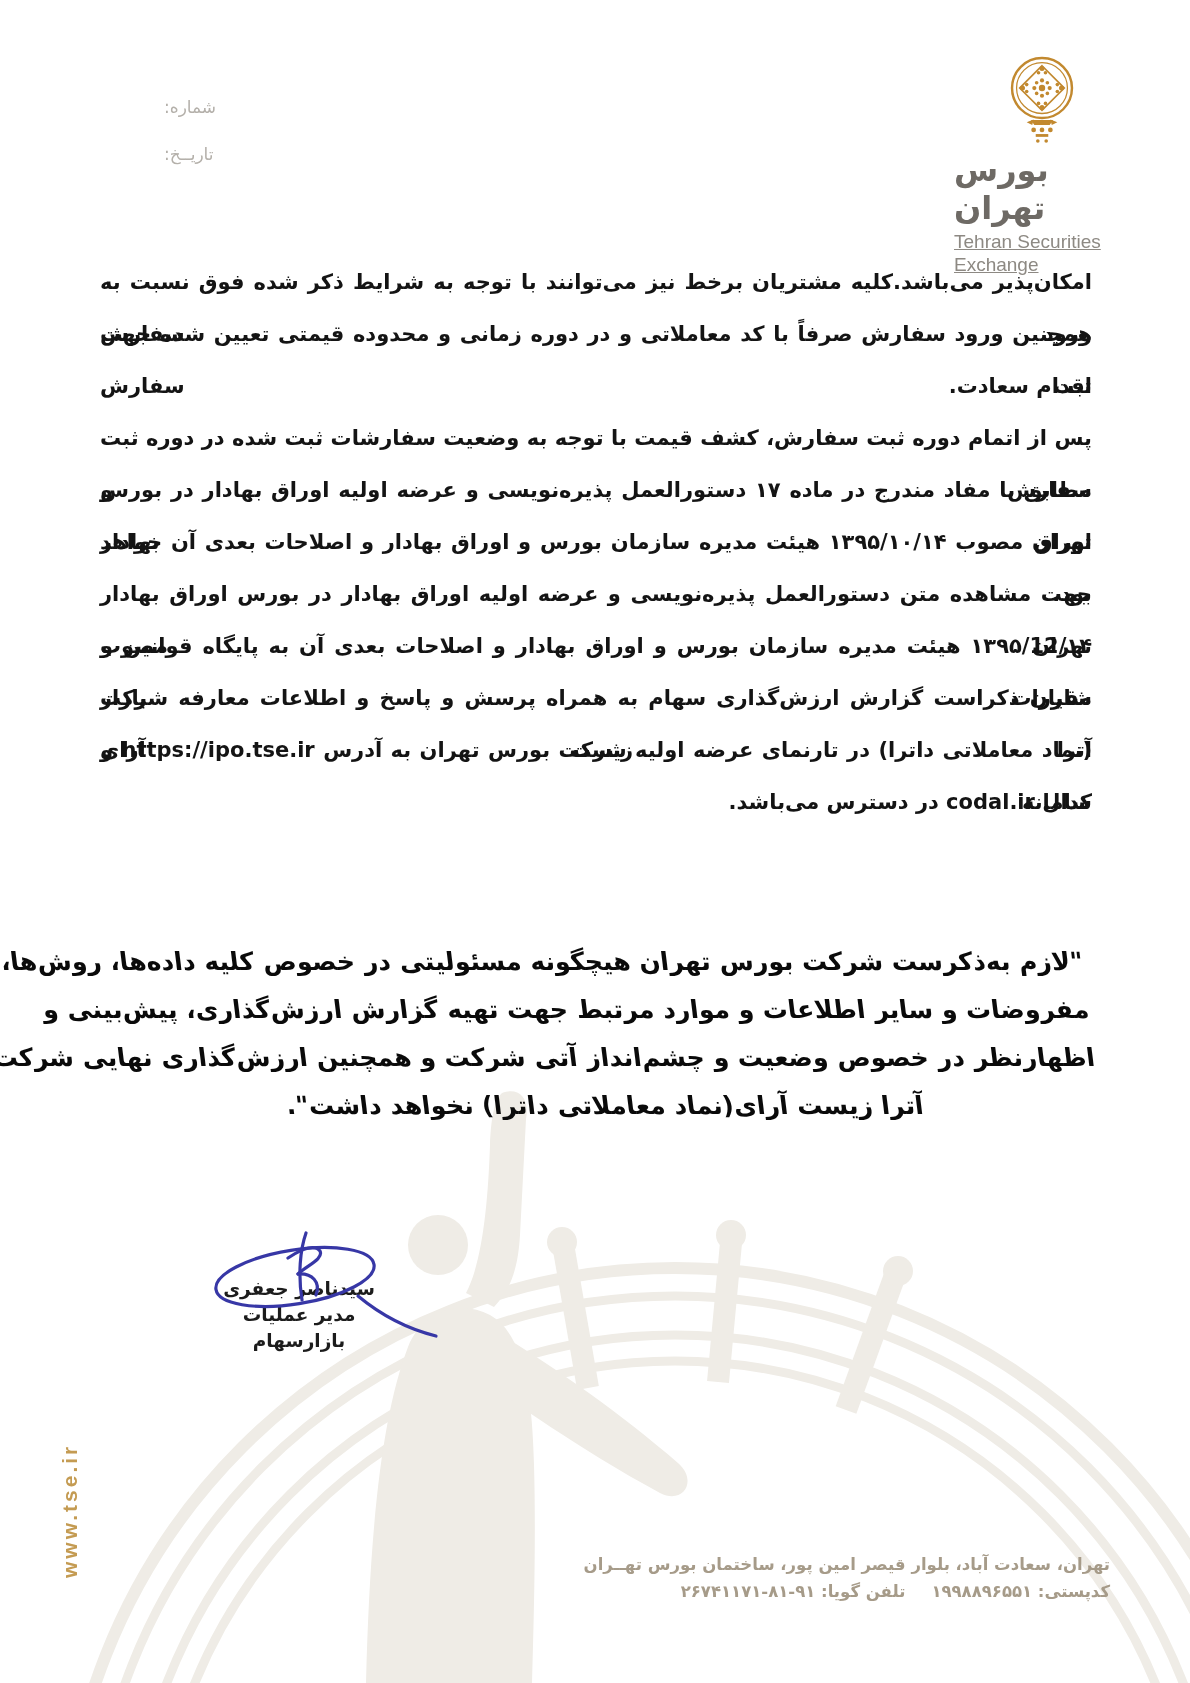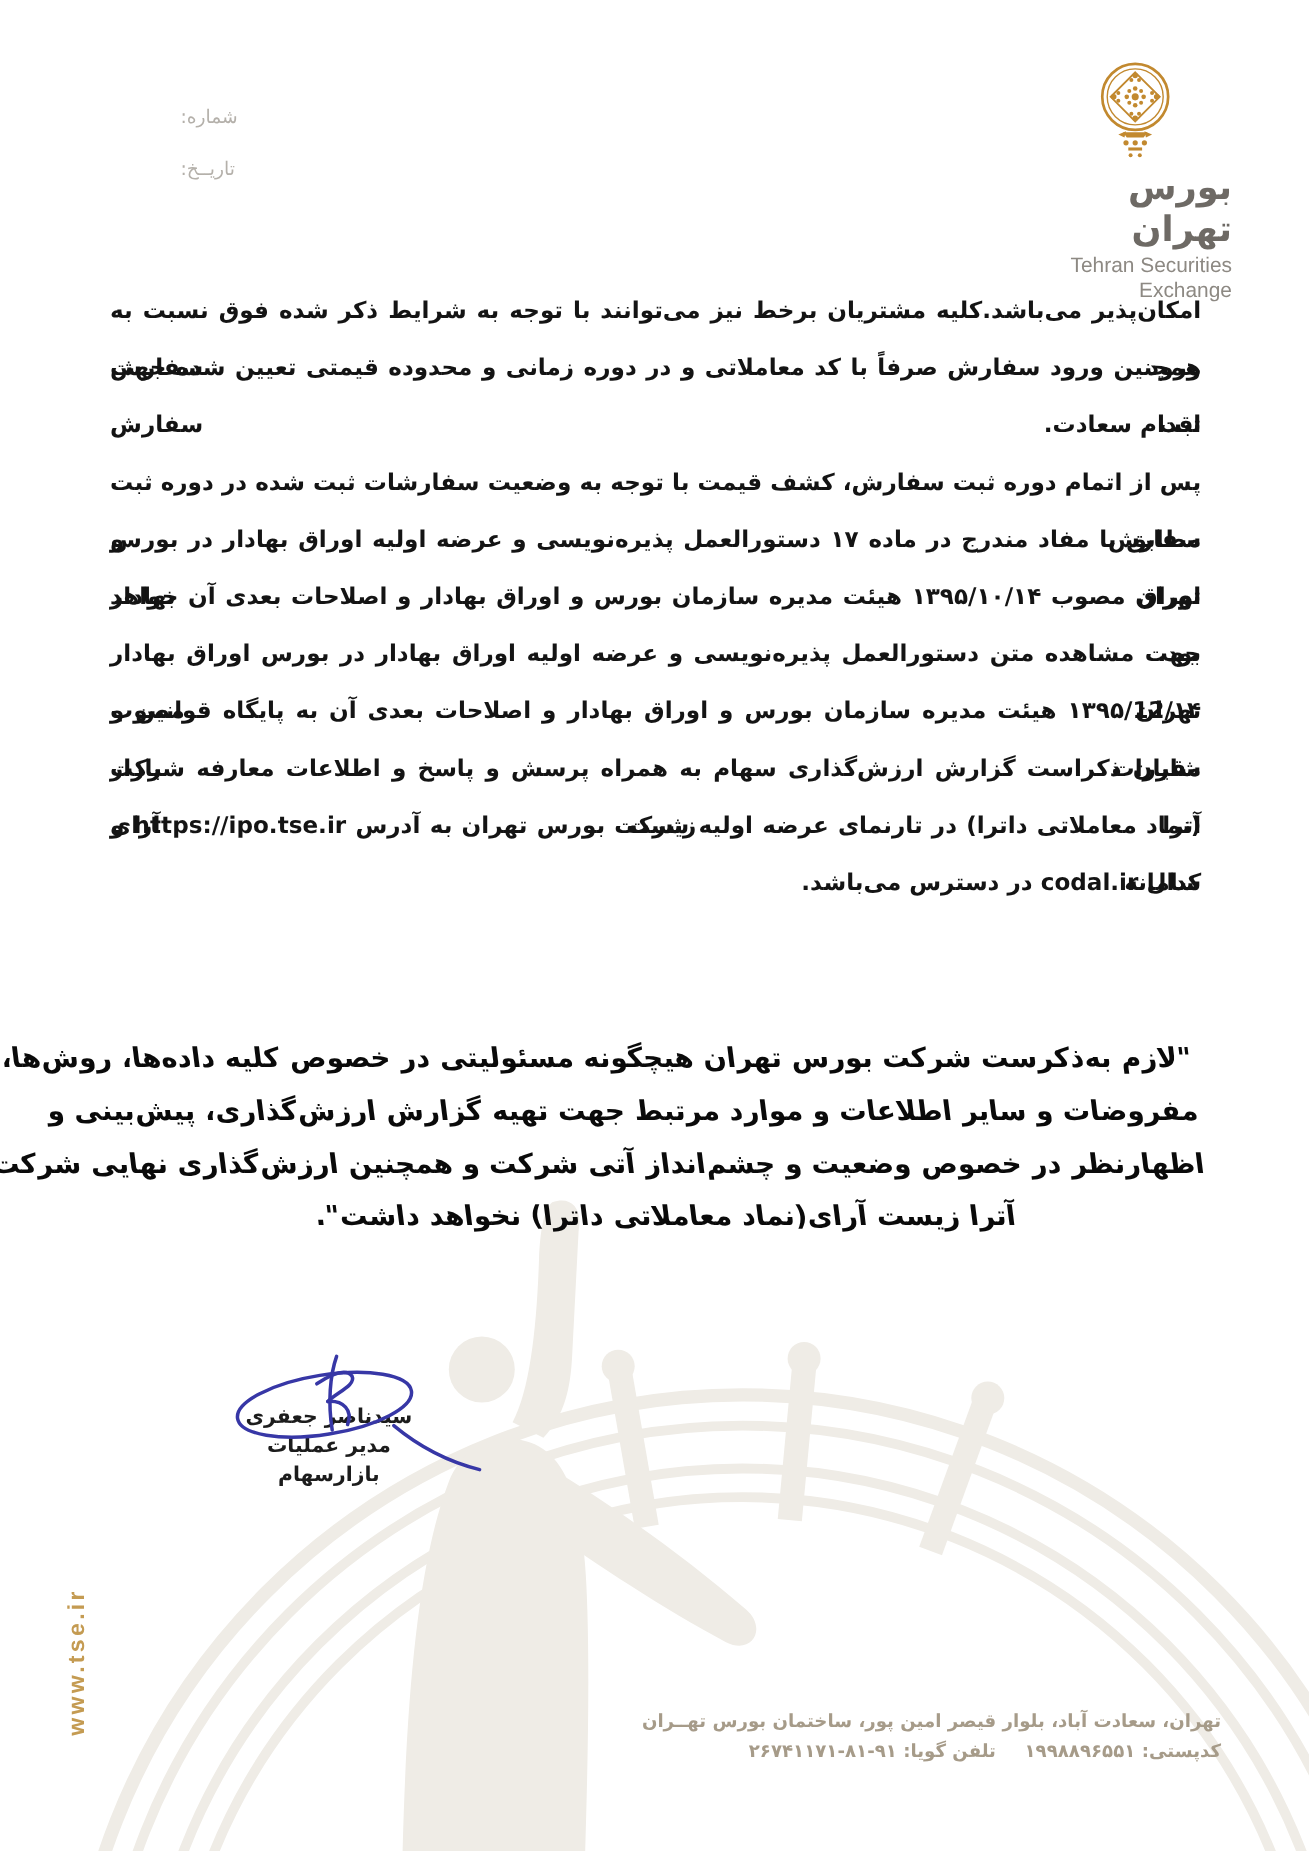--- a/index.html
+++ b/index.html
@@ -8,25 +8,25 @@
     position:relative; width:1190px; height:1683px; margin:0 auto;
     background:#ffffff; overflow:hidden;
     font-family:"DejaVu Sans", sans-serif;
   }
   
   .watermark { position:absolute; left:70px; top:1085px; width:1120px; height:598px; }
   
   .meta { position:absolute; top:84px; left:164px; direction:rtl; color:#b4b0aa; font-size:17px; }
   .meta div { text-align:left; line-height:47px; }
   
-  .logo { position:absolute; top:56px; right:70px; width:176px; text-align:right; }
+  .logo { position:absolute; top:56px; right:60px; width:176px; text-align:left; }
   .logo svg { display:block; margin:0 auto; }
   .logo-fa { font-size:32px; font-weight:bold; color:#6e6a65; direction:rtl; margin-top:3px; letter-spacing:0; }
   .logo-en { font-size:19px; color:#8d8983; line-height:23px; margin-top:3px;
-             font-family:"Liberation Sans", sans-serif; }
+             font-family:"Liberation Sans", sans-serif;text-decoration:underline; }
   
   .body-text { position:absolute; top:256px; right:98px; width:992px; direction:rtl;
                color:#141414; font-weight:bold; font-size:21px; }
   .bline { height:52px; line-height:52px; text-align:justify; text-align-last:justify; overflow:visible; }
   .bline.end { text-align-last:right; }
   
   .notice { position:absolute; top:938px; right:98px; width:992px; direction:rtl;
             text-align:center; font-weight:bold; font-size:25px; color:#0a0a0a;
             transform:skewX(7deg); transform-origin:center; }
   .nline { height:48px; line-height:48px; white-space:nowrap; }

